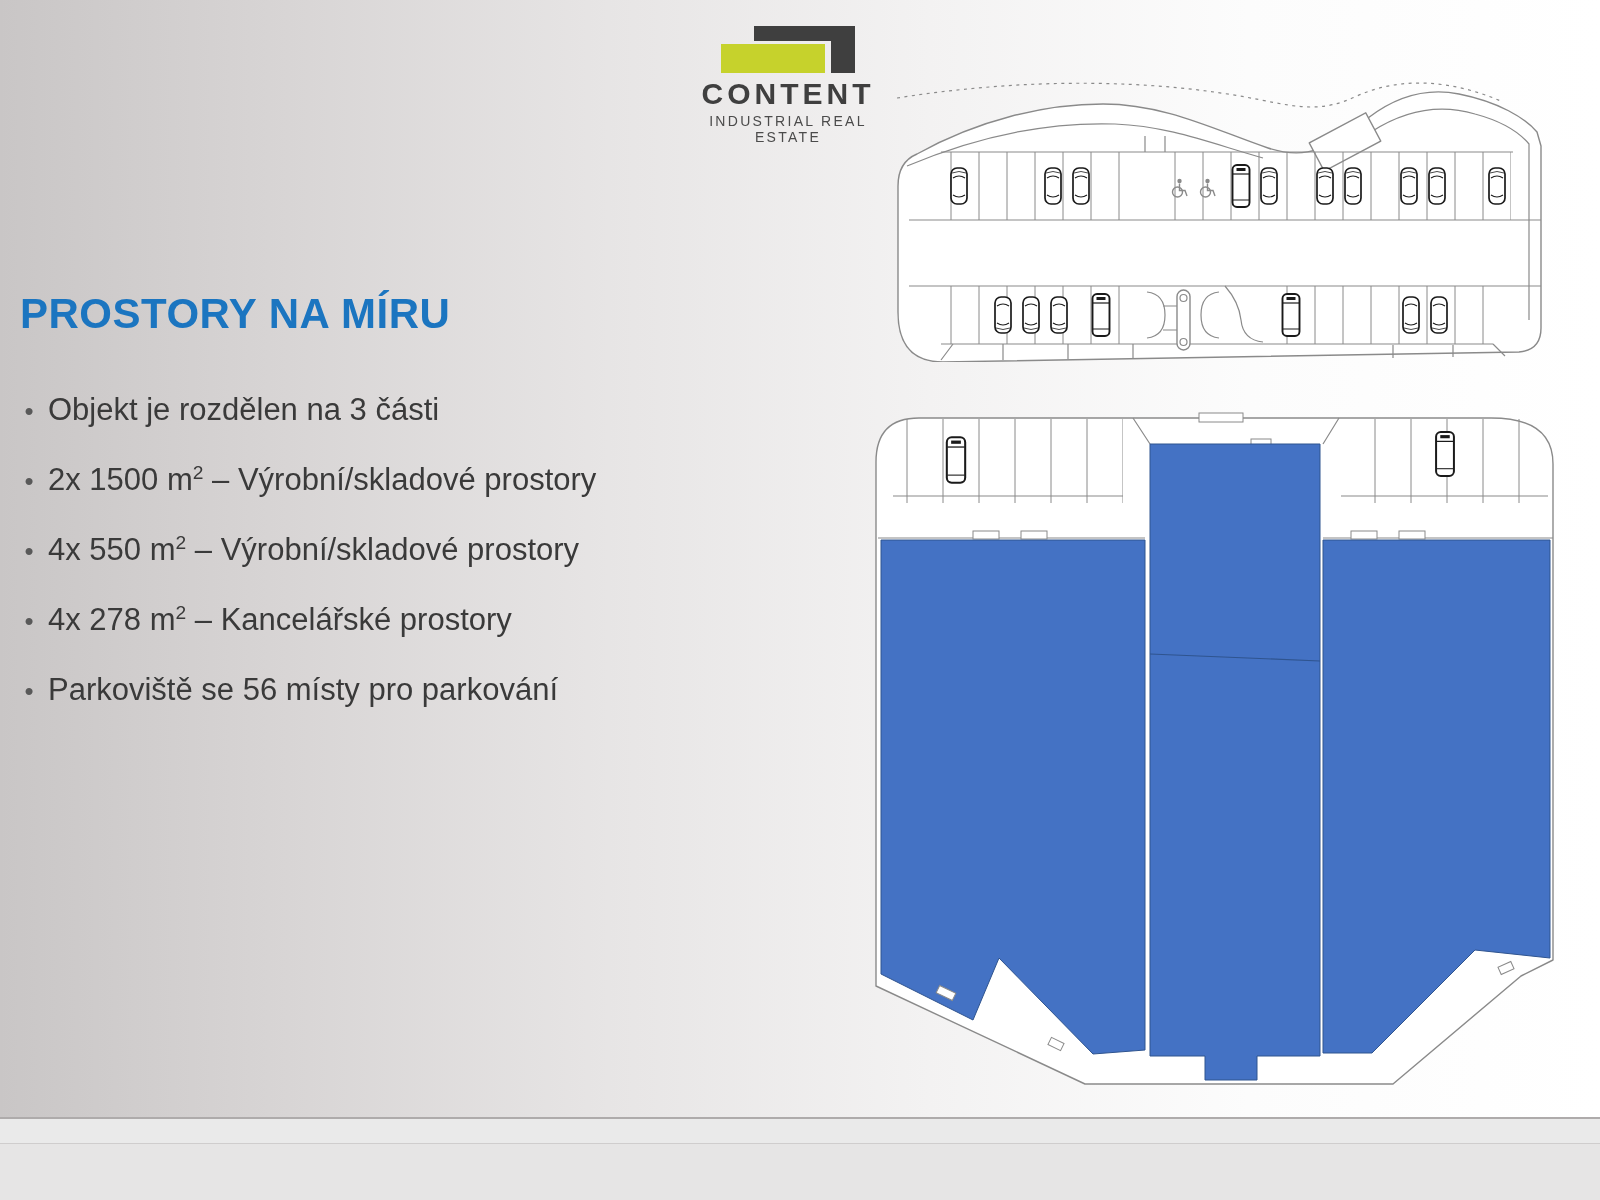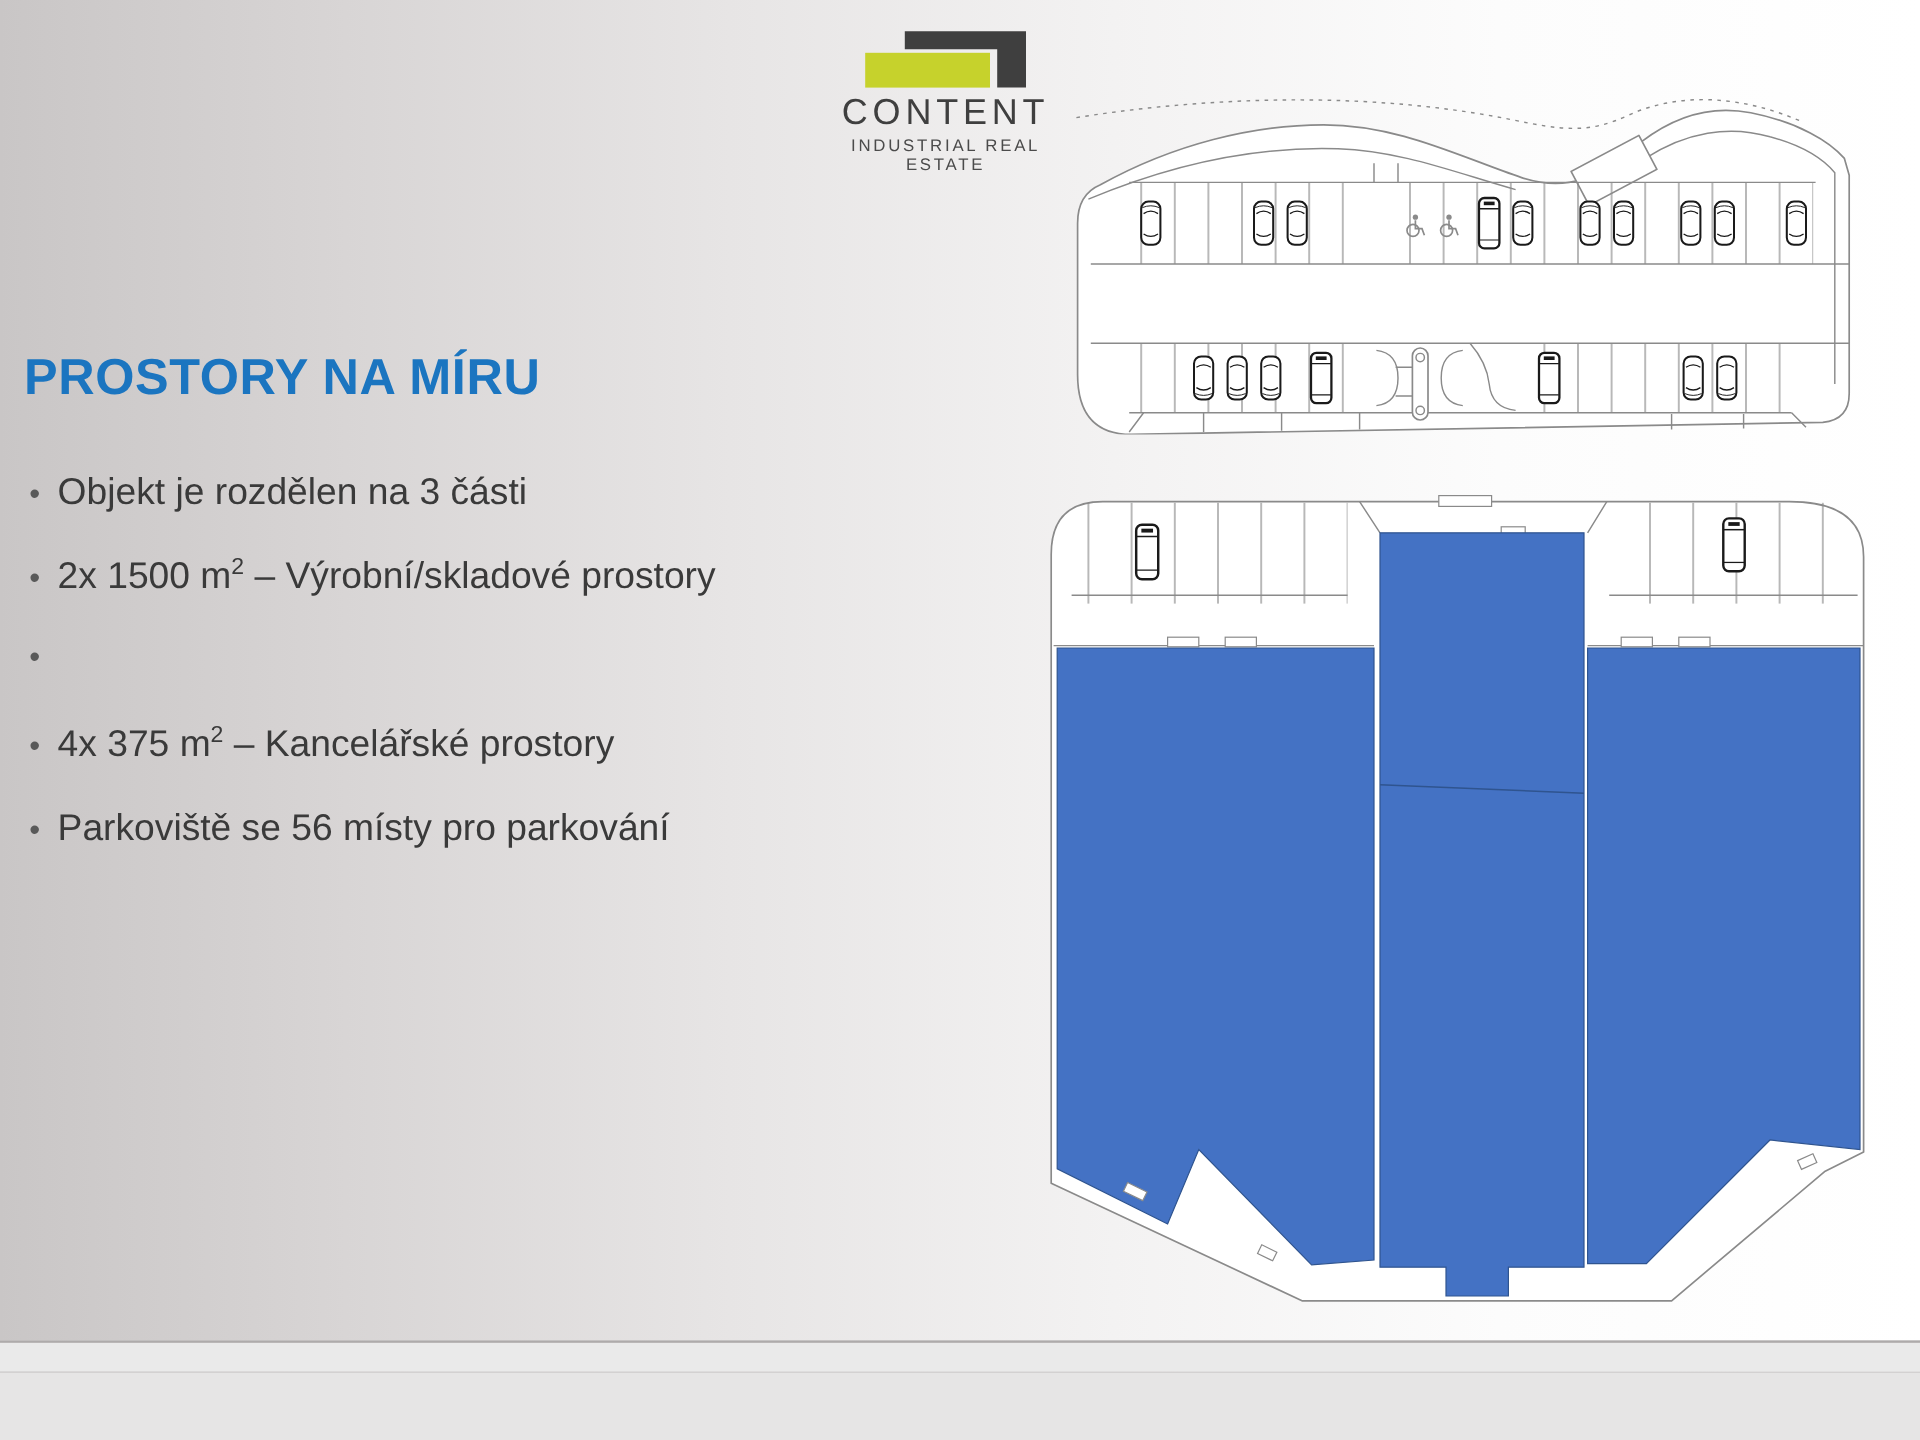--- a/index.html
+++ b/index.html
@@ -2,21 +2,21 @@
 <html style="--title_blue: #1b75c0; --logo_dark: #3f3f3f; --logo_green: #c6d22c; --plan_blue: #4472c4; --plan_blue_dark: #2f548f; --plan_line: #8a8a8a; --vehicle_line: #1a1a1a; --text_dark: #3a3a3a; --bullet_gray: #595959;"><head>
 <meta charset="utf-8">
 <style>
   html,body{margin:0;padding:0;}
   body{width:1600px;height:1200px;font-family:"Liberation Sans",sans-serif;}
   .slide{position:relative;width:1600px;height:1200px;overflow:hidden;
     background:linear-gradient(90deg,#c9c6c6 0%,#d8d5d5 18%,#e7e5e5 38%,#f3f2f2 58%,#fcfcfc 78%,#ffffff 100%);}
   
   .logo{position:absolute;left:688px;top:8px;width:200px;text-align:center;}
   .logo svg{display:block;margin:0 auto;}
-  .logo-name{font-weight:400;font-size:30px;letter-spacing:4px;color:var(--logo_dark,#3f3f3f);line-height:1.05;margin-top:2px;}
+  .logo-name{font-weight:700;font-size:30px;letter-spacing:4px;color:var(--logo_dark,#3f3f3f);line-height:1.05;margin-top:2px;}
   .logo-tagline{font-size:14px;letter-spacing:2.3px;color:#4b4b4b;margin-top:3px;}
   
   .title{position:absolute;left:20px;top:290px;margin:0;font-size:42px;font-weight:700;
     color:var(--title_blue,#1b75c0);letter-spacing:0.5px;}
   
   .bullets{position:absolute;left:10px;top:392px;margin:0;padding:0;list-style:none;width:800px;}
   .bullets li{display:flex;align-items:baseline;height:70px;font-size:31px;color:var(--text_dark,#3a3a3a);}
   .bullets .mk{width:38px;text-align:center;font-size:26px;color:var(--bullet_gray,#595959);flex:0 0 38px;}
   .bullets sup{font-size:0.62em;vertical-align:super;line-height:0;}
   
@@ -52,24 +52,25 @@
     <li>
       <span class="mk">•</span>
       <span class="bt"><span>Objekt je rozdělen na 3 části</span><sup></sup><span></span></span>
     </li>
     <li>
       <span class="mk">•</span>
       <span class="bt"><span>2x 1500 m</span><sup>2</sup><span> – Výrobní/skladové prostory</span></span>
     </li>
     <li>
       <span class="mk">•</span>
+      <span class="bt"><span>4x 550 m</span><sup>2</sup><span> – Výrobní/skladové prostory</span></span>
     </li>
     <li>
       <span class="mk">•</span>
-      <span class="bt"><span>4x 375 m</span><sup>2</sup><span> – Kancelářské prostory</span></span>
+      <span class="bt"><span>4x 278 m</span><sup>2</sup><span> – Kancelářské prostory</span></span>
     </li>
     <li>
       <span class="mk">•</span>
       <span class="bt"><span>Parkoviště se 56 místy pro parkování</span><sup></sup><span></span></span>
     </li>
   </ul>
 
   <svg class="parking-svg" viewBox="0 0 700 294">
     <defs>
       <pattern id="pstall" width="28" height="400" patternUnits="userSpaceOnUse">

